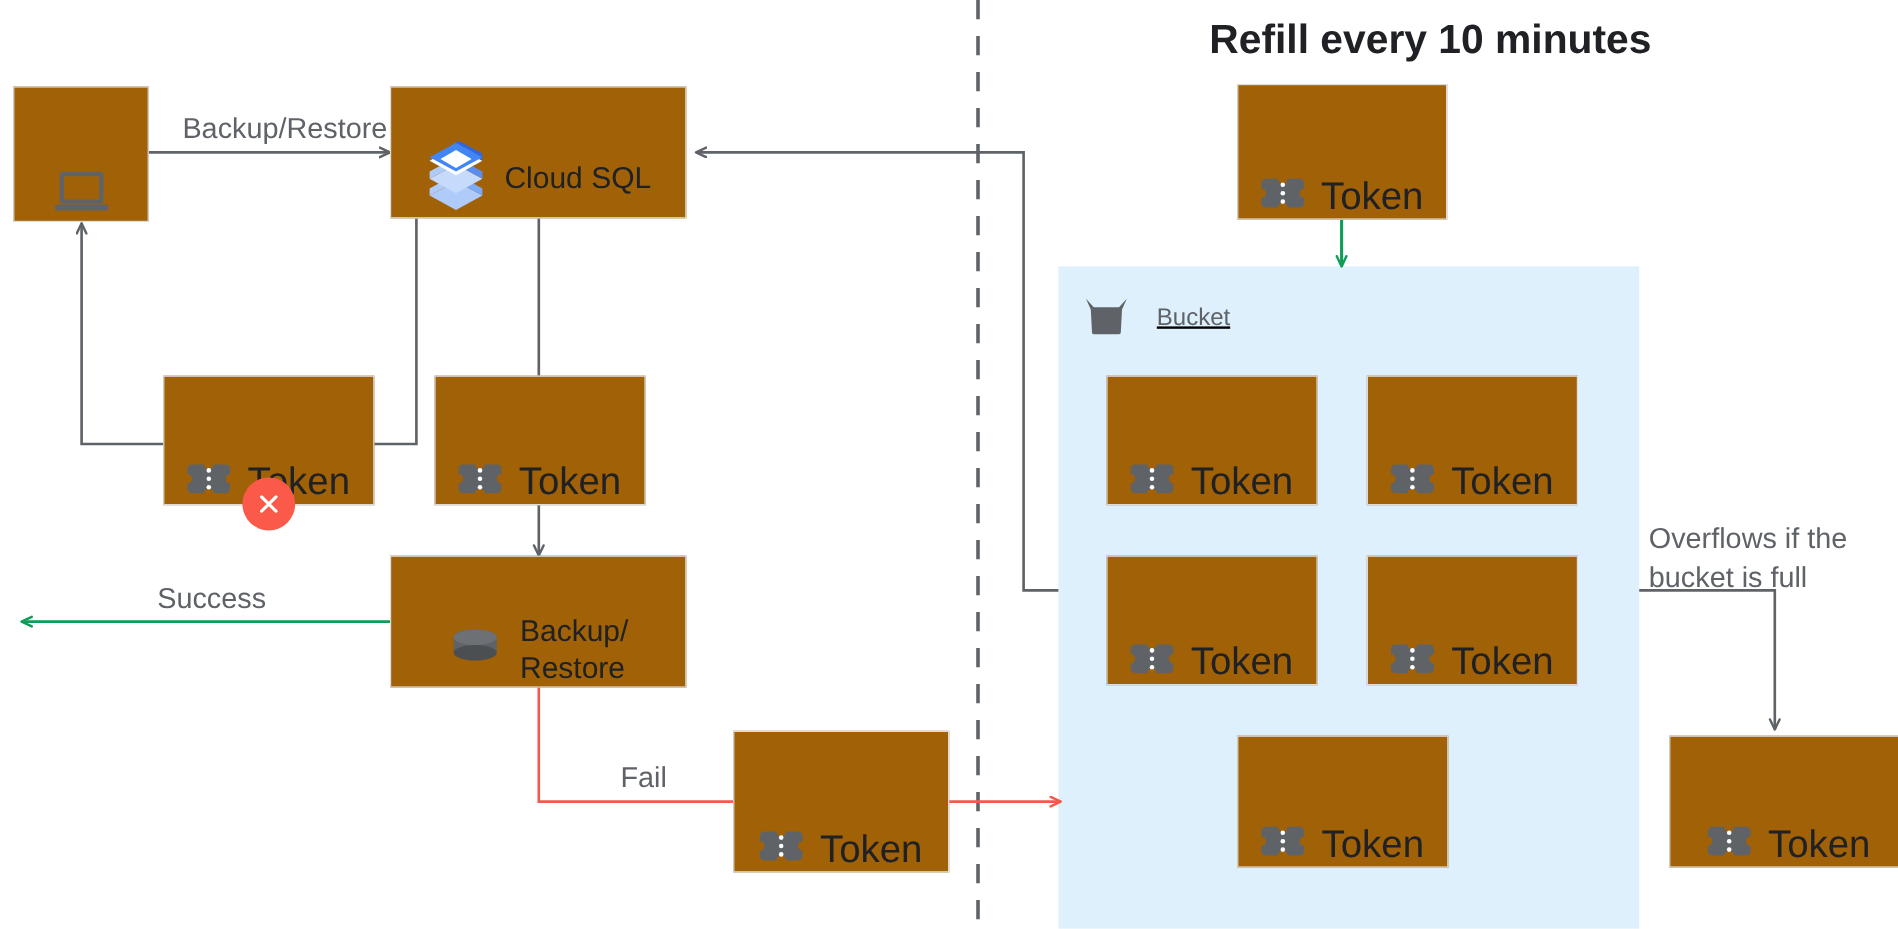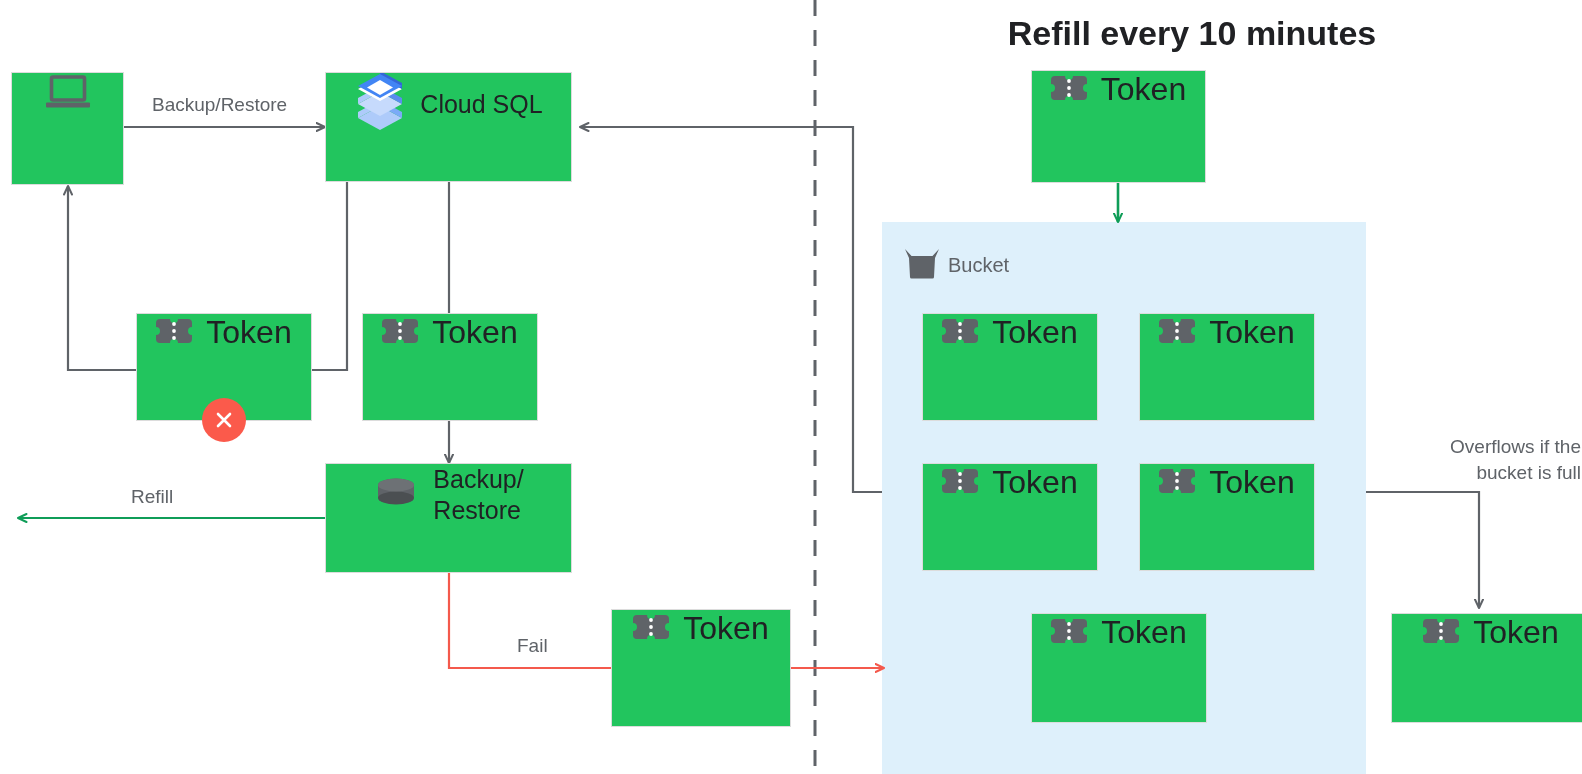--- a/index.html
+++ b/index.html
@@ -1,33 +1,33 @@
 <!DOCTYPE html>
 <html><head>
 <meta charset="utf-8">
 <style>
   html,body{margin:0;padding:0;background:#ffffff;}
   body{width:1582px;height:774px;overflow:hidden;
        font-family:"Liberation Sans","DejaVu Sans",sans-serif;}
   #stage{position:relative;width:1582px;height:774px;}
   svg.layer{position:absolute;left:0;top:0;width:1582px;height:774px;}
 
-  .node{position:absolute;box-sizing:border-box;background:#22c55e;
-        border:1px solid #dcdcdc;display:flex;align-items:flex-start;justify-content:center;}
+  .node{position:absolute;box-sizing:border-box;background:#a16207;
+        border:1px solid #dcdcdc;display:flex;align-items:flex-end;justify-content:center;}
   .node-inner{display:flex;align-items:center;gap:14px;}
   .node-label{font-size:25px;color:#202124;line-height:1.22;white-space:pre-line;}
   .token-label{font-size:32px;color:#202124;}
 
   .bucket-region{position:absolute;background:#def0fb;}
-  .bucket-tag{position:absolute;display:flex;align-items:center;gap:8px;}
+  .bucket-tag{position:absolute;display:flex;align-items:center;gap:24px;text-decoration:underline;}
   .bucket-tag-label{font-size:20px;color:#5f6368;}
 
   .title{position:absolute;font-size:34px;font-weight:bold;color:#202124;
          text-align:center;white-space:nowrap;}
-  .edge-label{position:absolute;font-size:19px;color:#5f6368;line-height:1.35;}
+  .edge-label{position:absolute;font-size:24px;color:#5f6368;line-height:1.35;}
   .badge-x{position:absolute;width:44px;height:44px;border-radius:50%;
            background:#fb5a4b;display:flex;align-items:center;justify-content:center;}
 </style>
 </head>
 <body>
 
 <div id="stage">
 
   <div class="bucket-region" style="left:882px;top:222px;width:484px;height:552px;"></div>
 
@@ -63,23 +63,23 @@
     <path d="M882,492 L853,492 L853,127 L580,127" fill="none" stroke="#5f6368" stroke-width="2.2" marker-end="url(#ah-d)"></path>
 
     <path d="M1118,183 L1118,222" fill="none" stroke="#0f9d58" stroke-width="2.6" marker-end="url(#ah-g)"></path>
 
     <path d="M1366,492 L1479,492 L1479,608" fill="none" stroke="#5f6368" stroke-width="2.2" marker-end="url(#ah-d)"></path>
   </svg>
 
   <div class="title" style="left:952px;top:14px;width:480px;">Refill every 10 minutes</div>
 
   <div class="edge-label" style="left:152px;top:92px;">Backup/Restore</div>
-  <div class="edge-label" style="left:131px;top:484px;">Refill</div>
+  <div class="edge-label" style="left:131px;top:484px;">Success</div>
   <div class="edge-label" style="left:517px;top:633px;">Fail</div>
-  <div class="edge-label" style="left:1411px;top:434px;width:170px;white-space:pre-line;text-align:right;">Overflows if the
+  <div class="edge-label" style="left:1374px;top:434px;width:170px;white-space:pre-line;">Overflows if the
 bucket is full</div>
 
   <div class="node" style="left:11px;top:72px;width:113px;height:113px;">
     <span>
       <svg width="46" height="38" viewBox="0 0 46 38" aria-hidden="true">
         <rect x="6.5" y="4" width="33" height="23" rx="1.5" fill="none" stroke="#5f6368" stroke-width="3.6"></rect>
         <rect x="1" y="29.5" width="44" height="5" rx="1" fill="#5f6368"></rect>
       </svg>
     </span>
   </div>

